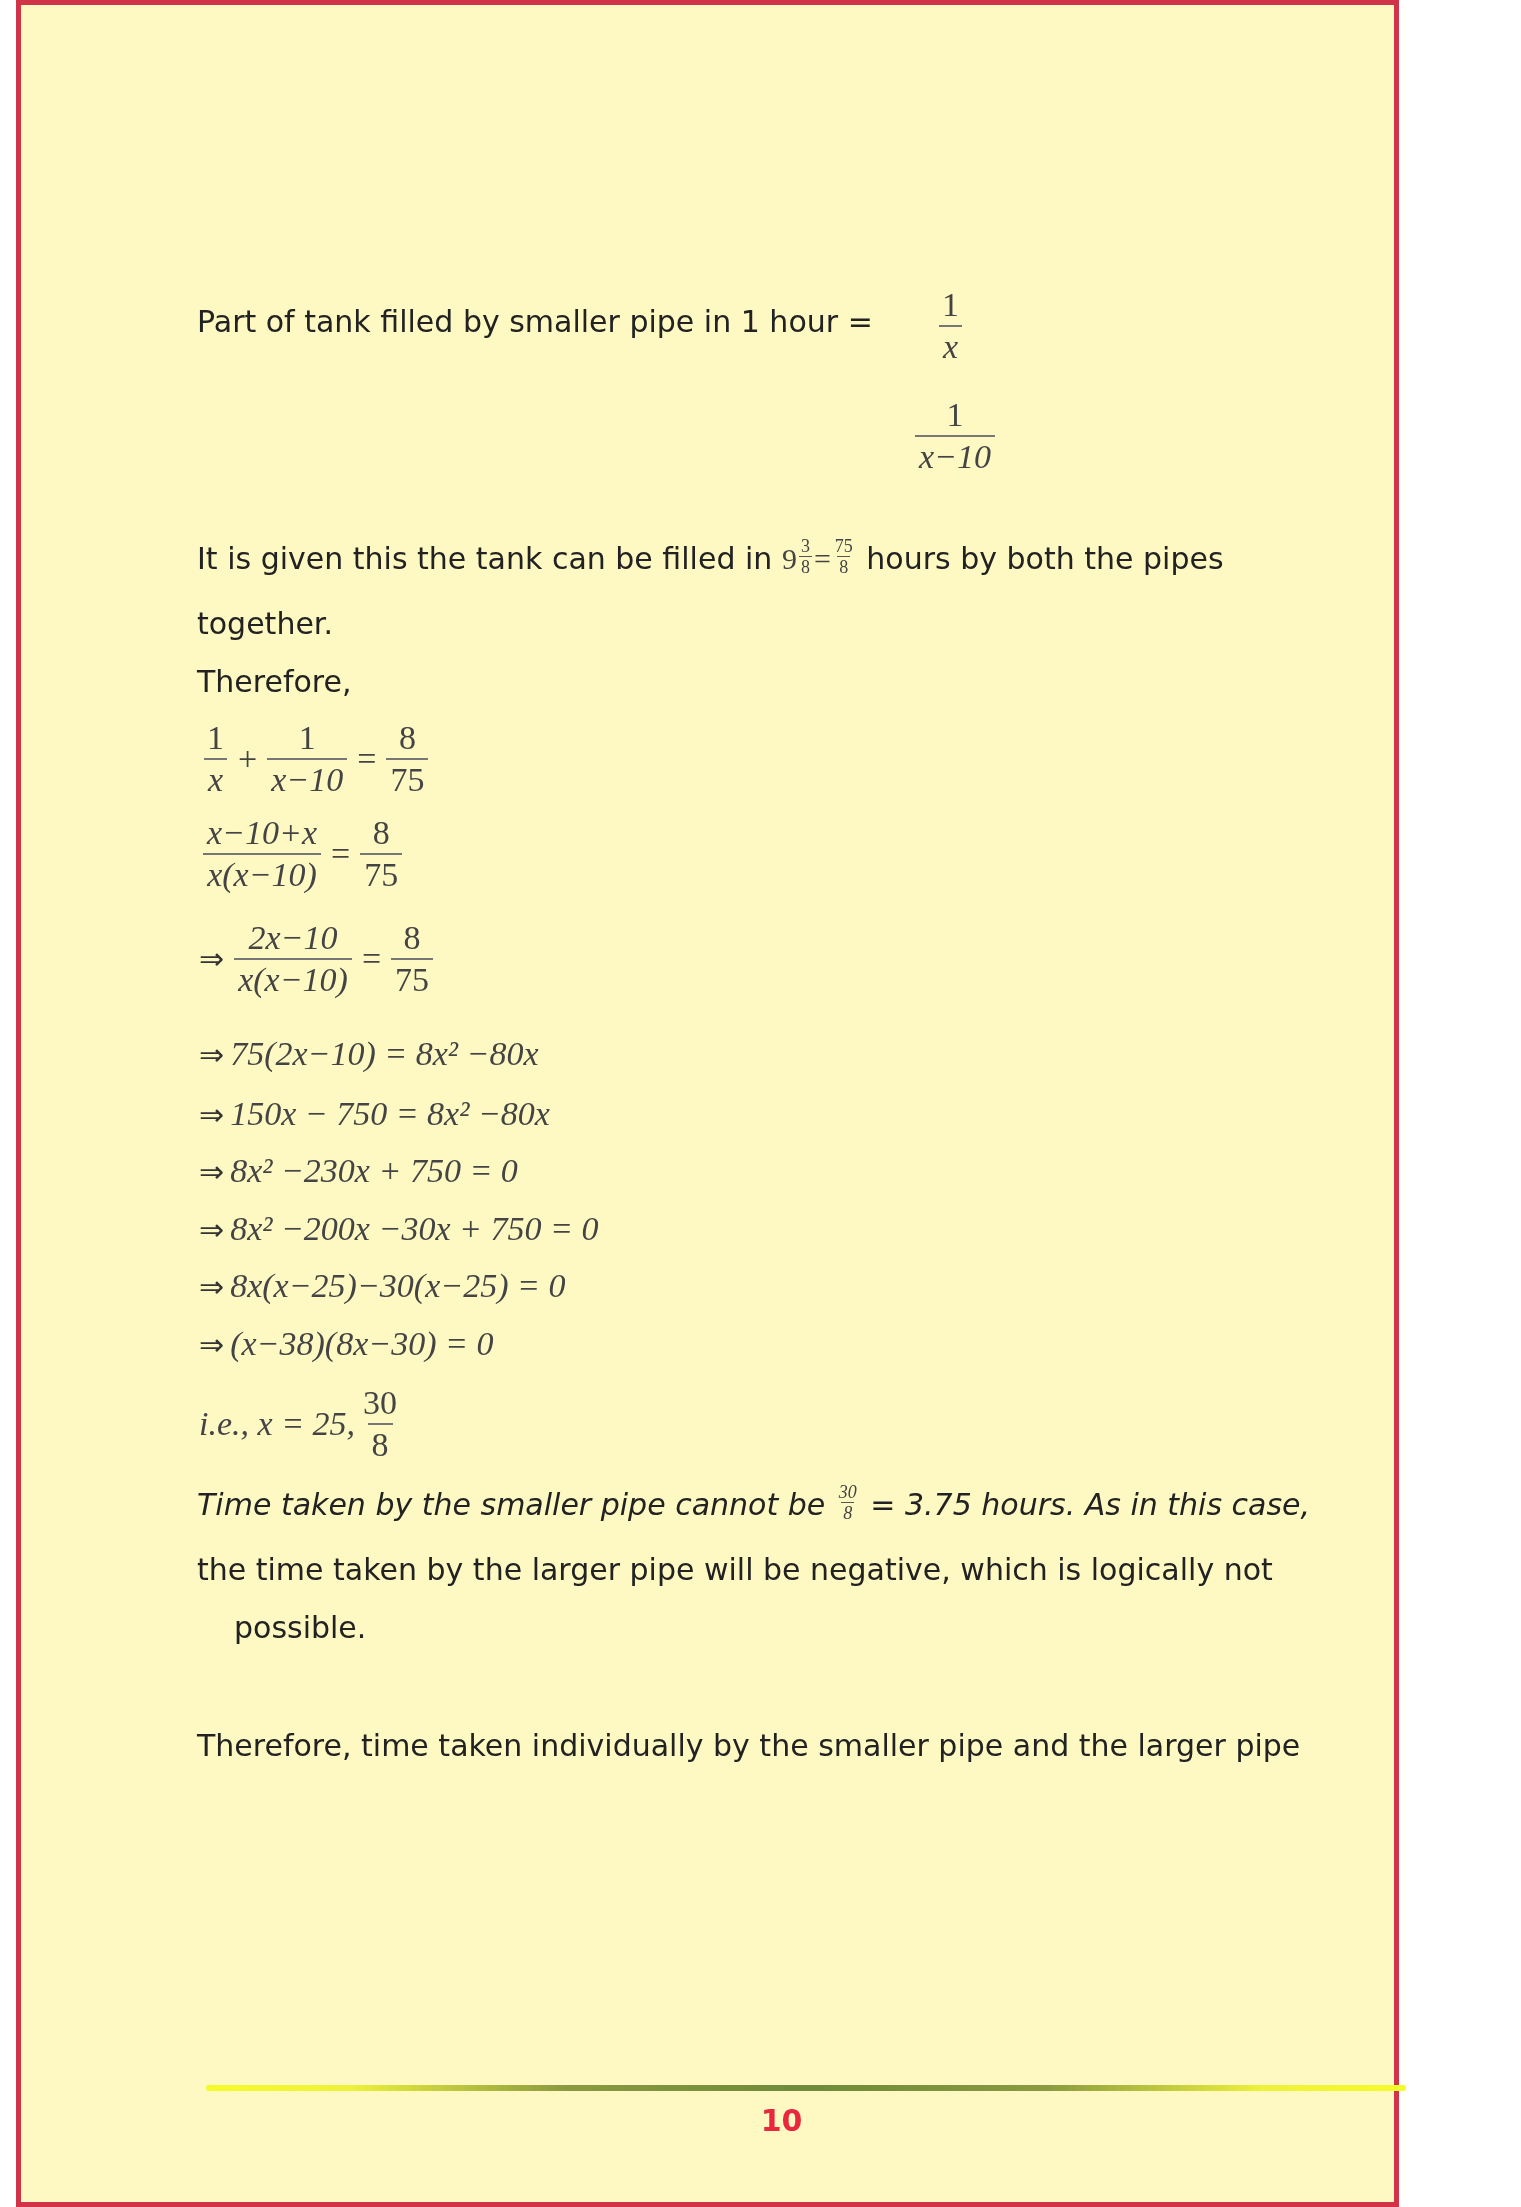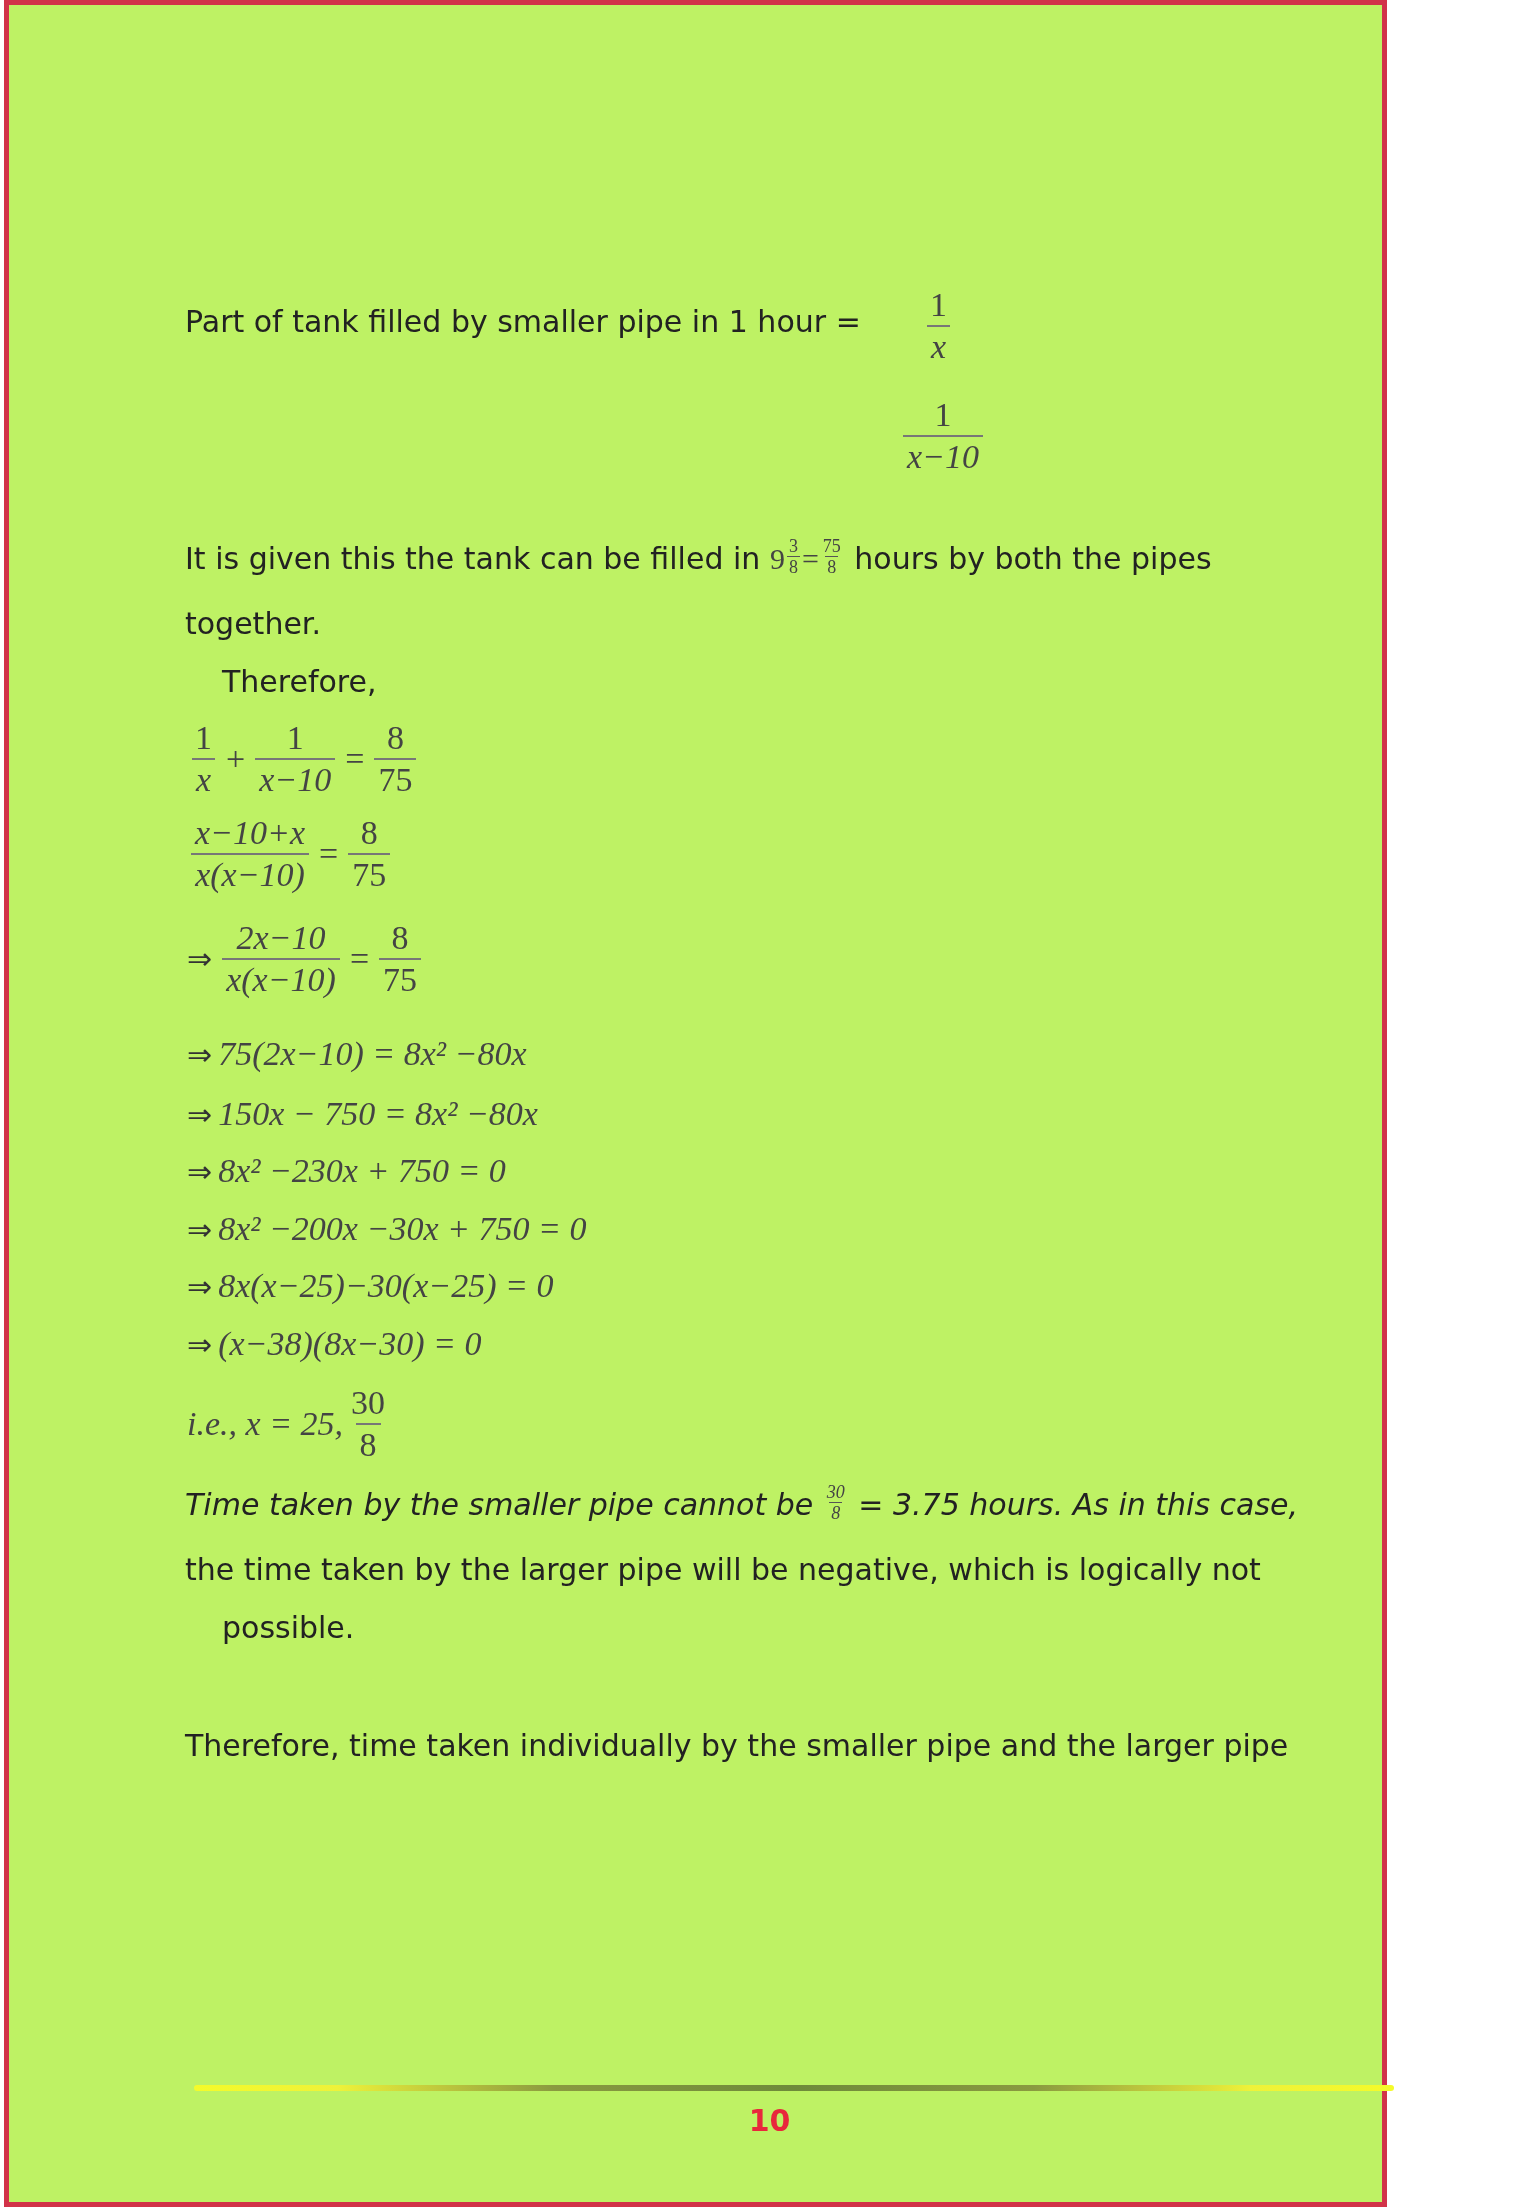--- a/index.html
+++ b/index.html
@@ -1,19 +1,19 @@
 <!DOCTYPE html>
 <html><head>
 <meta charset="utf-8">
 <style>
   html, body { margin: 0; padding: 0; }
   body { width: 1521px; height: 2207px; background: #ffffff; position: relative; overflow: hidden; }
   .page {
-    position: absolute; left: 4px; top: 0; width: 1383px; height: 2207px;
-    box-sizing: border-box; border: 5px solid #d13349; background: #bef264;
+    position: absolute; left: 16px; top: 0; width: 1383px; height: 2207px;
+    box-sizing: border-box; border: 5px solid #d13349; background: #fef9c3;
   }
   .txt {
     position: absolute; left: 176px; font-family: "DejaVu Sans", sans-serif;
     font-size: 30px; color: #222; white-space: nowrap; line-height: 1;
   }
   .math {
     position: absolute; font-family: "Liberation Serif", serif; color: #444;
     font-size: 34px; white-space: nowrap; display: flex; align-items: center;
   }
   .it { font-style: italic; }
@@ -63,21 +63,21 @@
     <span class="serif-inline">9</span><span class="inline-frac">
         <span class="n">3</span>
         <span class="d">8</span>
       </span><span class="serif-inline">=</span><span class="inline-frac">
         <span class="n">75</span>
         <span class="d">8</span>
       </span>
     <span>hours by both the pipes</span>
   </div>
   <div class="txt" style="top:604px;">together.</div>
-  <div class="txt" style="top:662px;margin-left:37px;">Therefore,</div>
+  <div class="txt" style="top:662px;">Therefore,</div>
 
   <div class="math" style="left:178px; top:715px;">
     <span class="frac">
         <span class="num">1</span>
         <span class="den it">x</span>
       </span>
     <span class="op">+</span>
     <span class="frac">
         <span class="num">1</span>
         <span class="den it">x−10</span>

